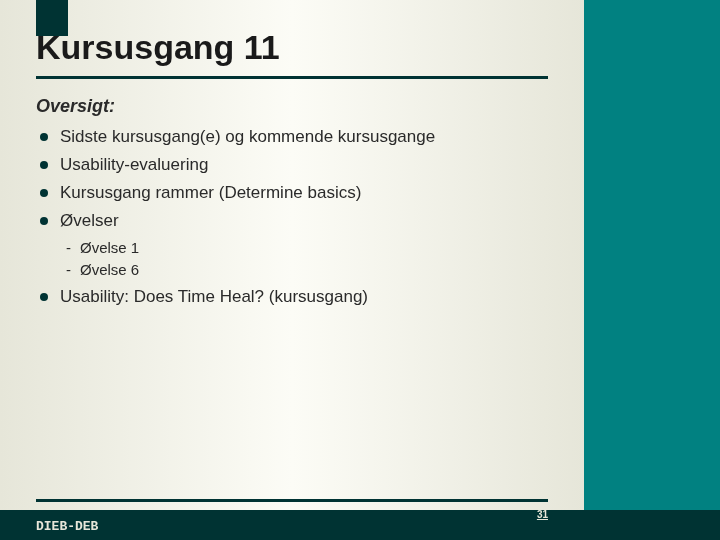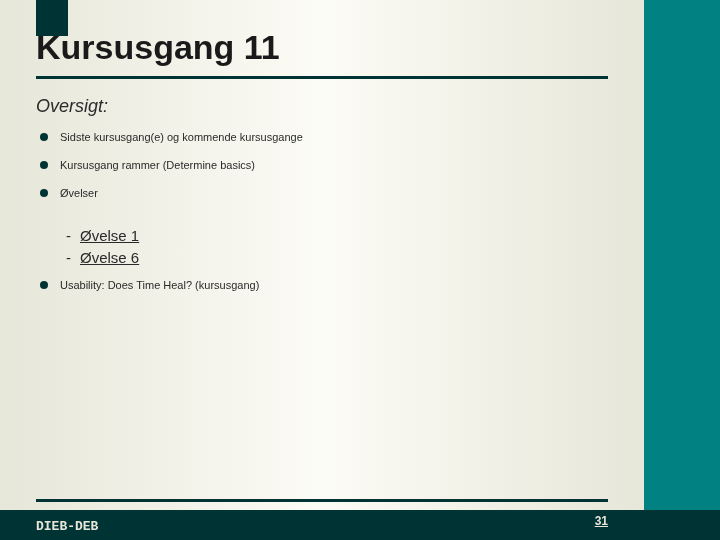--- a/index.html
+++ b/index.html
@@ -3,21 +3,21 @@
 <meta charset="utf-8">
 <style>
   * { box-sizing: border-box; margin: 0; padding: 0; }
   html, body { width: 720px; height: 540px; overflow: hidden; }
   body {
     font-family: Verdana, Geneva, sans-serif;
     background: #018181;
   }
   .slide {
     position: relative;
-    width: 644px;
+    width: 584px;
     height: 540px;
     background: linear-gradient(90deg, #e6e6d9 0%, #fcfcf6 50%, #e6e6d9 100%);
   }
   .topbar {
     position: absolute;
     left: 36px; top: 0;
     width: 32px; height: 36px;
     background: #003333;
   }
   .title {
@@ -33,41 +33,41 @@
     left: 36px; right: 36px; top: 76px;
     height: 3px;
     background: #003333;
   }
   .content {
     position: absolute;
     left: 36px; right: 36px; top: 96px;
     color: #2a2a2a;
   }
   .oversigt {
-    font-weight: 400;
+    font-weight: 700;
     font-style: italic;
     font-size: 18px;
     margin-bottom: 6px;
   }
   .list { list-style: none; }
   .item {
     position: relative;
     padding-left: 24px;
-    font-size: 11px;
+    font-size: 17px;
     line-height: 28px;
   }
   .item::before {
     content: "";
     position: absolute;
     left: 4px; top: 10px;
     width: 8px; height: 8px;
     background: #003333;
     border-radius: 50%;
   }
-  .sublist { list-style: none; margin-top: 18px; margin-bottom: 2px; text-decoration: underline; }
+  .sublist { list-style: none; margin-top: 2px; margin-bottom: 2px; }
   .subitem {
     position: relative;
     padding-left: 44px;
     font-size: 15px;
     line-height: 22px;
   }
   .subitem::before {
     content: "-";
     position: absolute;
     left: 30px; top: 0;
@@ -88,40 +88,41 @@
   .footer-left {
     position: absolute;
     left: 36px; bottom: 6px;
     font-family: Liberation Mono, monospace;
     font-size: 13px;
     font-weight: 700;
     color: #e6e6d9;
   }
   .footer-right {
     position: absolute;
-    right: 36px; bottom: 12px;
+    right: 36px; bottom: 20px;
     font-family: Arial, Helvetica, sans-serif;
-    font-size: 12px;
+    font-size: 10px;
     font-weight: 700;
     color: #e6e6d9;
     text-decoration: underline;
   }
 </style>
 </head>
 <body>
 
 <div class="slide">
   <div class="topbar"></div>
   <div class="title">Kursusgang 11</div>
   <div class="hr1"></div>
 
   <div class="content">
     <div class="oversigt">Oversigt:</div>
     <ul class="list">
       <li class="item">Sidste kursusgang(e) og kommende kursusgange</li>
+      <li class="item">Usability-evaluering</li>
       <li class="item">Kursusgang rammer (Determine basics)</li>
       <li class="item">Øvelser</li>
     </ul>
     <ul class="sublist">
       <li class="subitem">Øvelse 1</li>
       <li class="subitem">Øvelse 6</li>
     </ul>
     <ul class="list">
       <li class="item">Usability: Does Time Heal? (kursusgang)</li>
     </ul>

